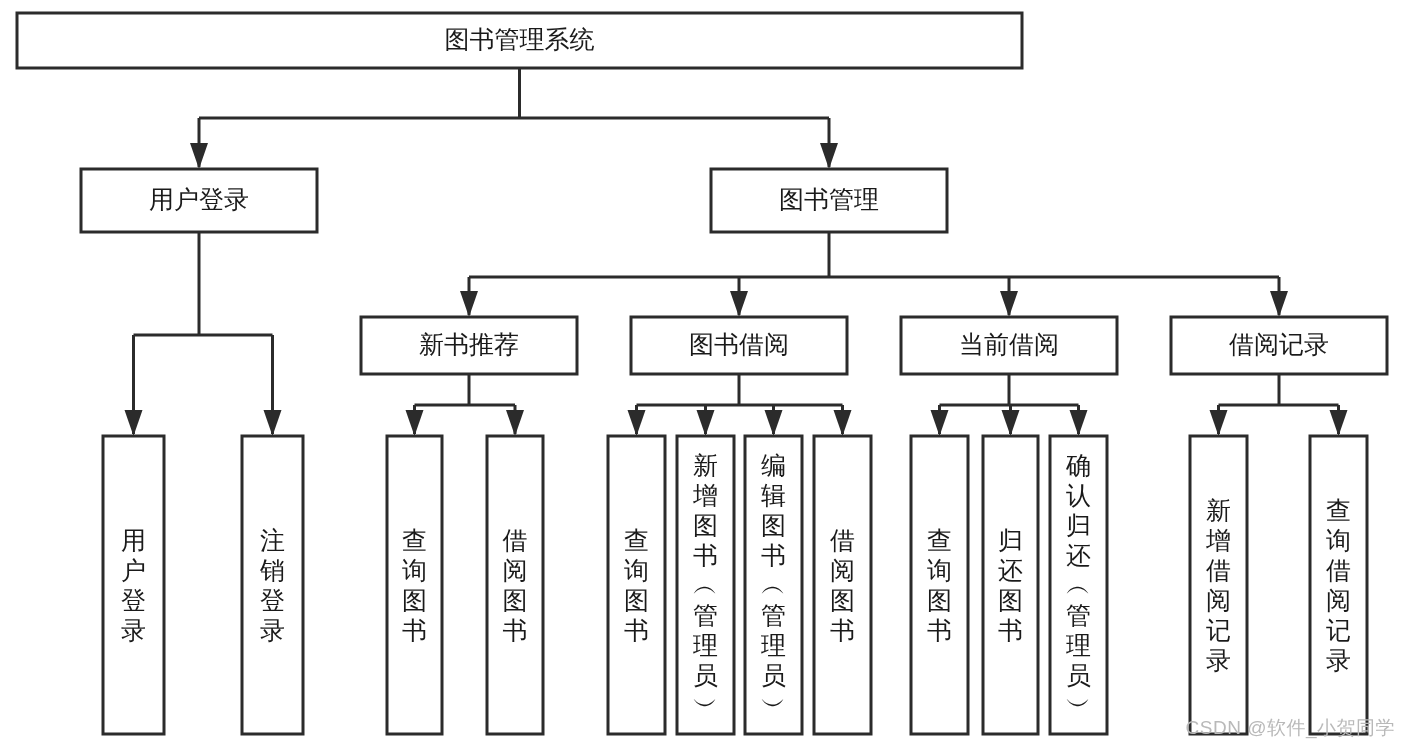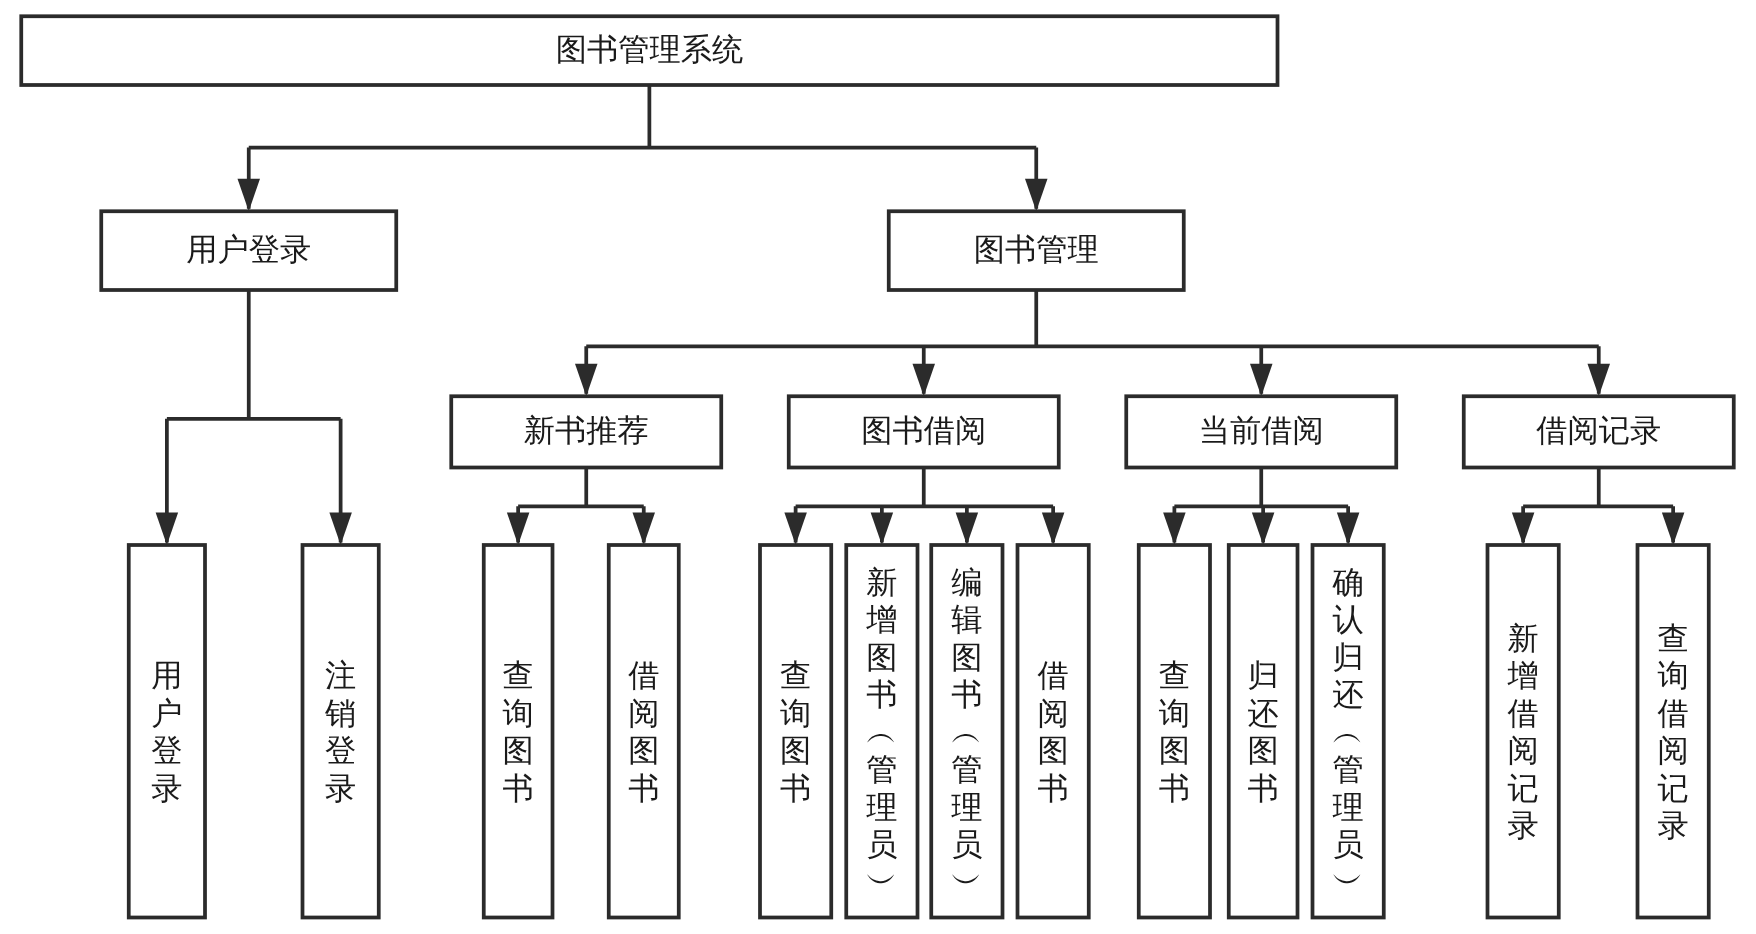--- a/index.html
+++ b/index.html
@@ -208,13 +208,14 @@
           <text class="node-label-v" x="1218.5" y="519"><tspan x="1218.5" dy="0">新</tspan><tspan x="1218.5" dy="30">增</tspan><tspan x="1218.5" dy="30">借</tspan><tspan x="1218.5" dy="30">阅</tspan><tspan x="1218.5" dy="30">记</tspan><tspan x="1218.5" dy="30">录</tspan></text>
         </g>
         <g>
           <rect x="1310" y="436" width="57" height="298" class="node-rect"></rect>
           <text class="node-label-v" x="1338.5" y="519"><tspan x="1338.5" dy="0">查</tspan><tspan x="1338.5" dy="30">询</tspan><tspan x="1338.5" dy="30">借</tspan><tspan x="1338.5" dy="30">阅</tspan><tspan x="1338.5" dy="30">记</tspan><tspan x="1338.5" dy="30">录</tspan></text>
         </g>
       </g>
 
   </svg>
 
+  <div class="watermark">CSDN @软件_小贺同学</div>
 </div>
 
 </body></html>

